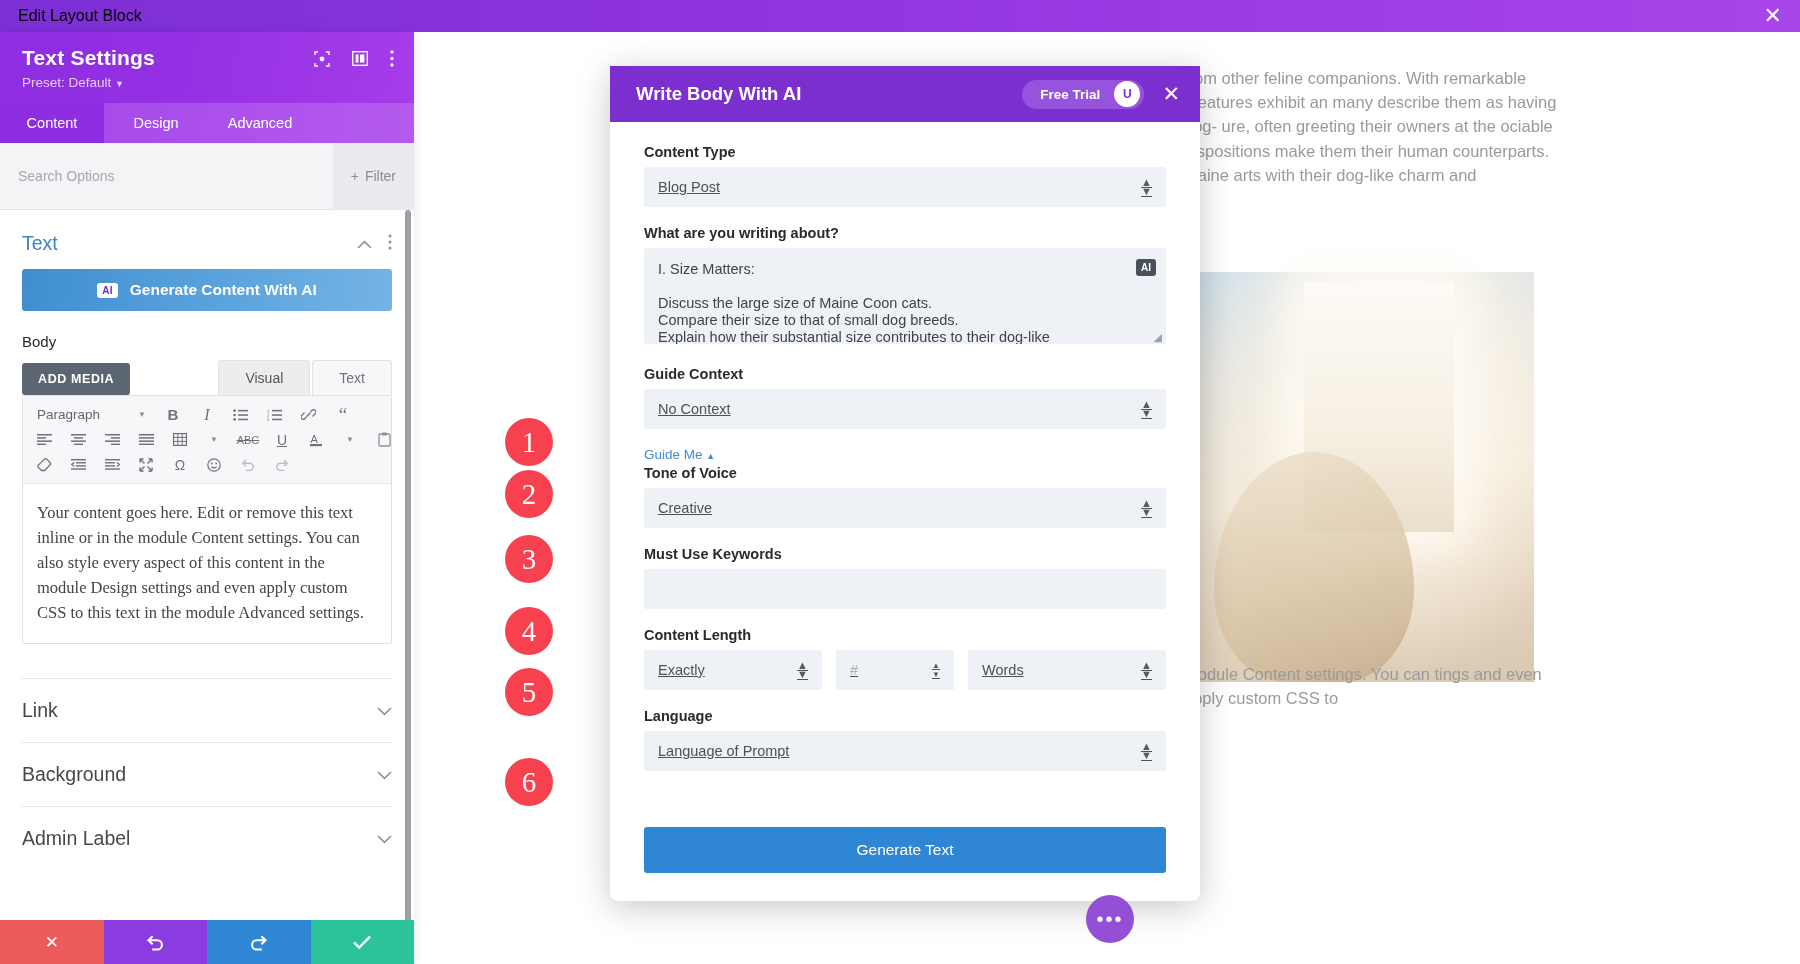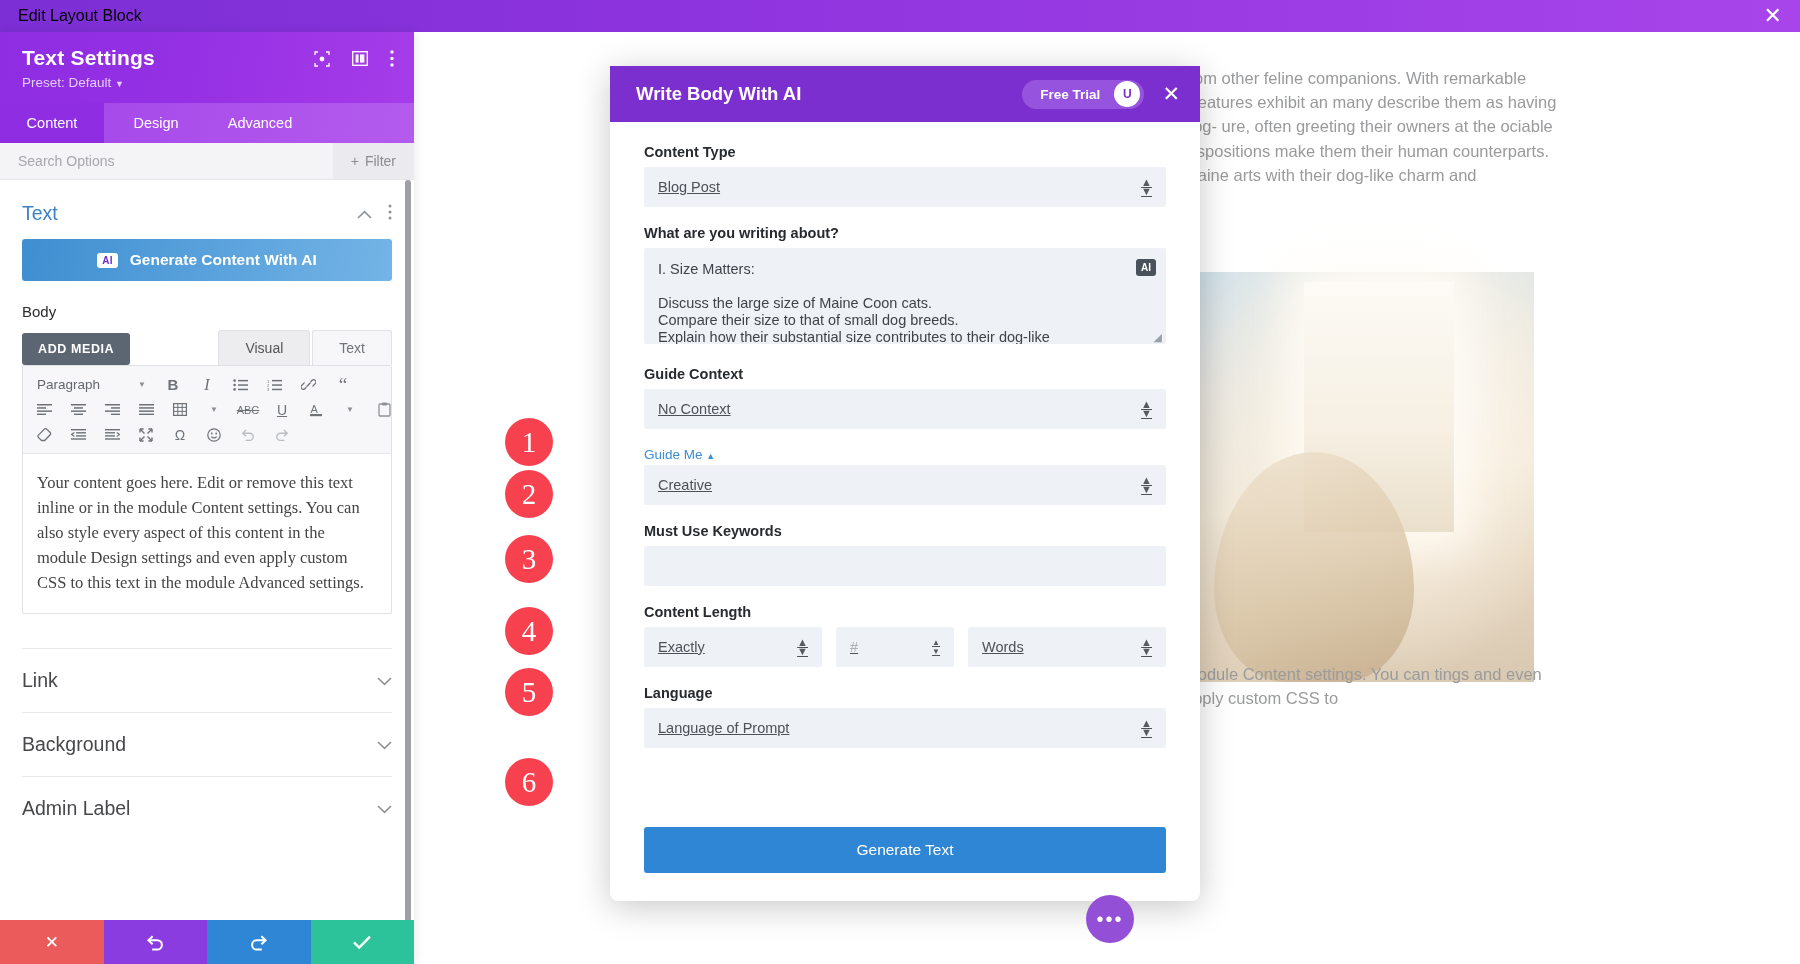--- a/index.html
+++ b/index.html
@@ -76,21 +76,21 @@
     color: #fff; font-size: 14.5px; cursor: pointer;
   }
   .tab.active { background: #8e2de2; }
 
   .searchbar {
     display: flex; align-items: stretch; background: #f4f4f6;
     border-bottom: 1px solid #e6e6ea;
   }
   .search-input {
     flex: 1; border: 0; background: transparent; outline: none;
-    padding: 10px 18px; font-size: 14px; color: #6b6b72;
+    padding: 25px 18px; font-size: 14px; color: #6b6b72;
     font-family: "Liberation Sans", sans-serif;
   }
   .search-input::placeholder { color: #a7a7ae; }
   .filter-btn {
     background: #ebebef; color: #8b8b93; font-size: 14px;
     padding: 10px 18px; display: flex; align-items: center; gap: 6px; cursor: pointer;
   }
 
   .panel-body { flex: 1; overflow: hidden; position: relative; background: #fff; }
   .panel-scroll { padding: 0 22px 20px 22px; position: relative; }
@@ -613,20 +613,21 @@
       <div class="m-select">
         <span>No Context</span>
         <span class="spin">▲<br>▼</span>
       </div>
 
       <div class="guide-me">
         <span>Guide Me</span>
         <span class="guide-caret">▲</span>
       </div>
 
+      <div class="m-label">Tone of Voice</div>
       <div class="m-select">
         <span>Creative</span>
         <span class="spin">▲<br>▼</span>
       </div>
 
       <div class="m-label">Must Use Keywords</div>
       <input class="m-input" type="text" value="" style="">
 
       <div class="m-label">Content Length</div>
       <div class="len-row">

